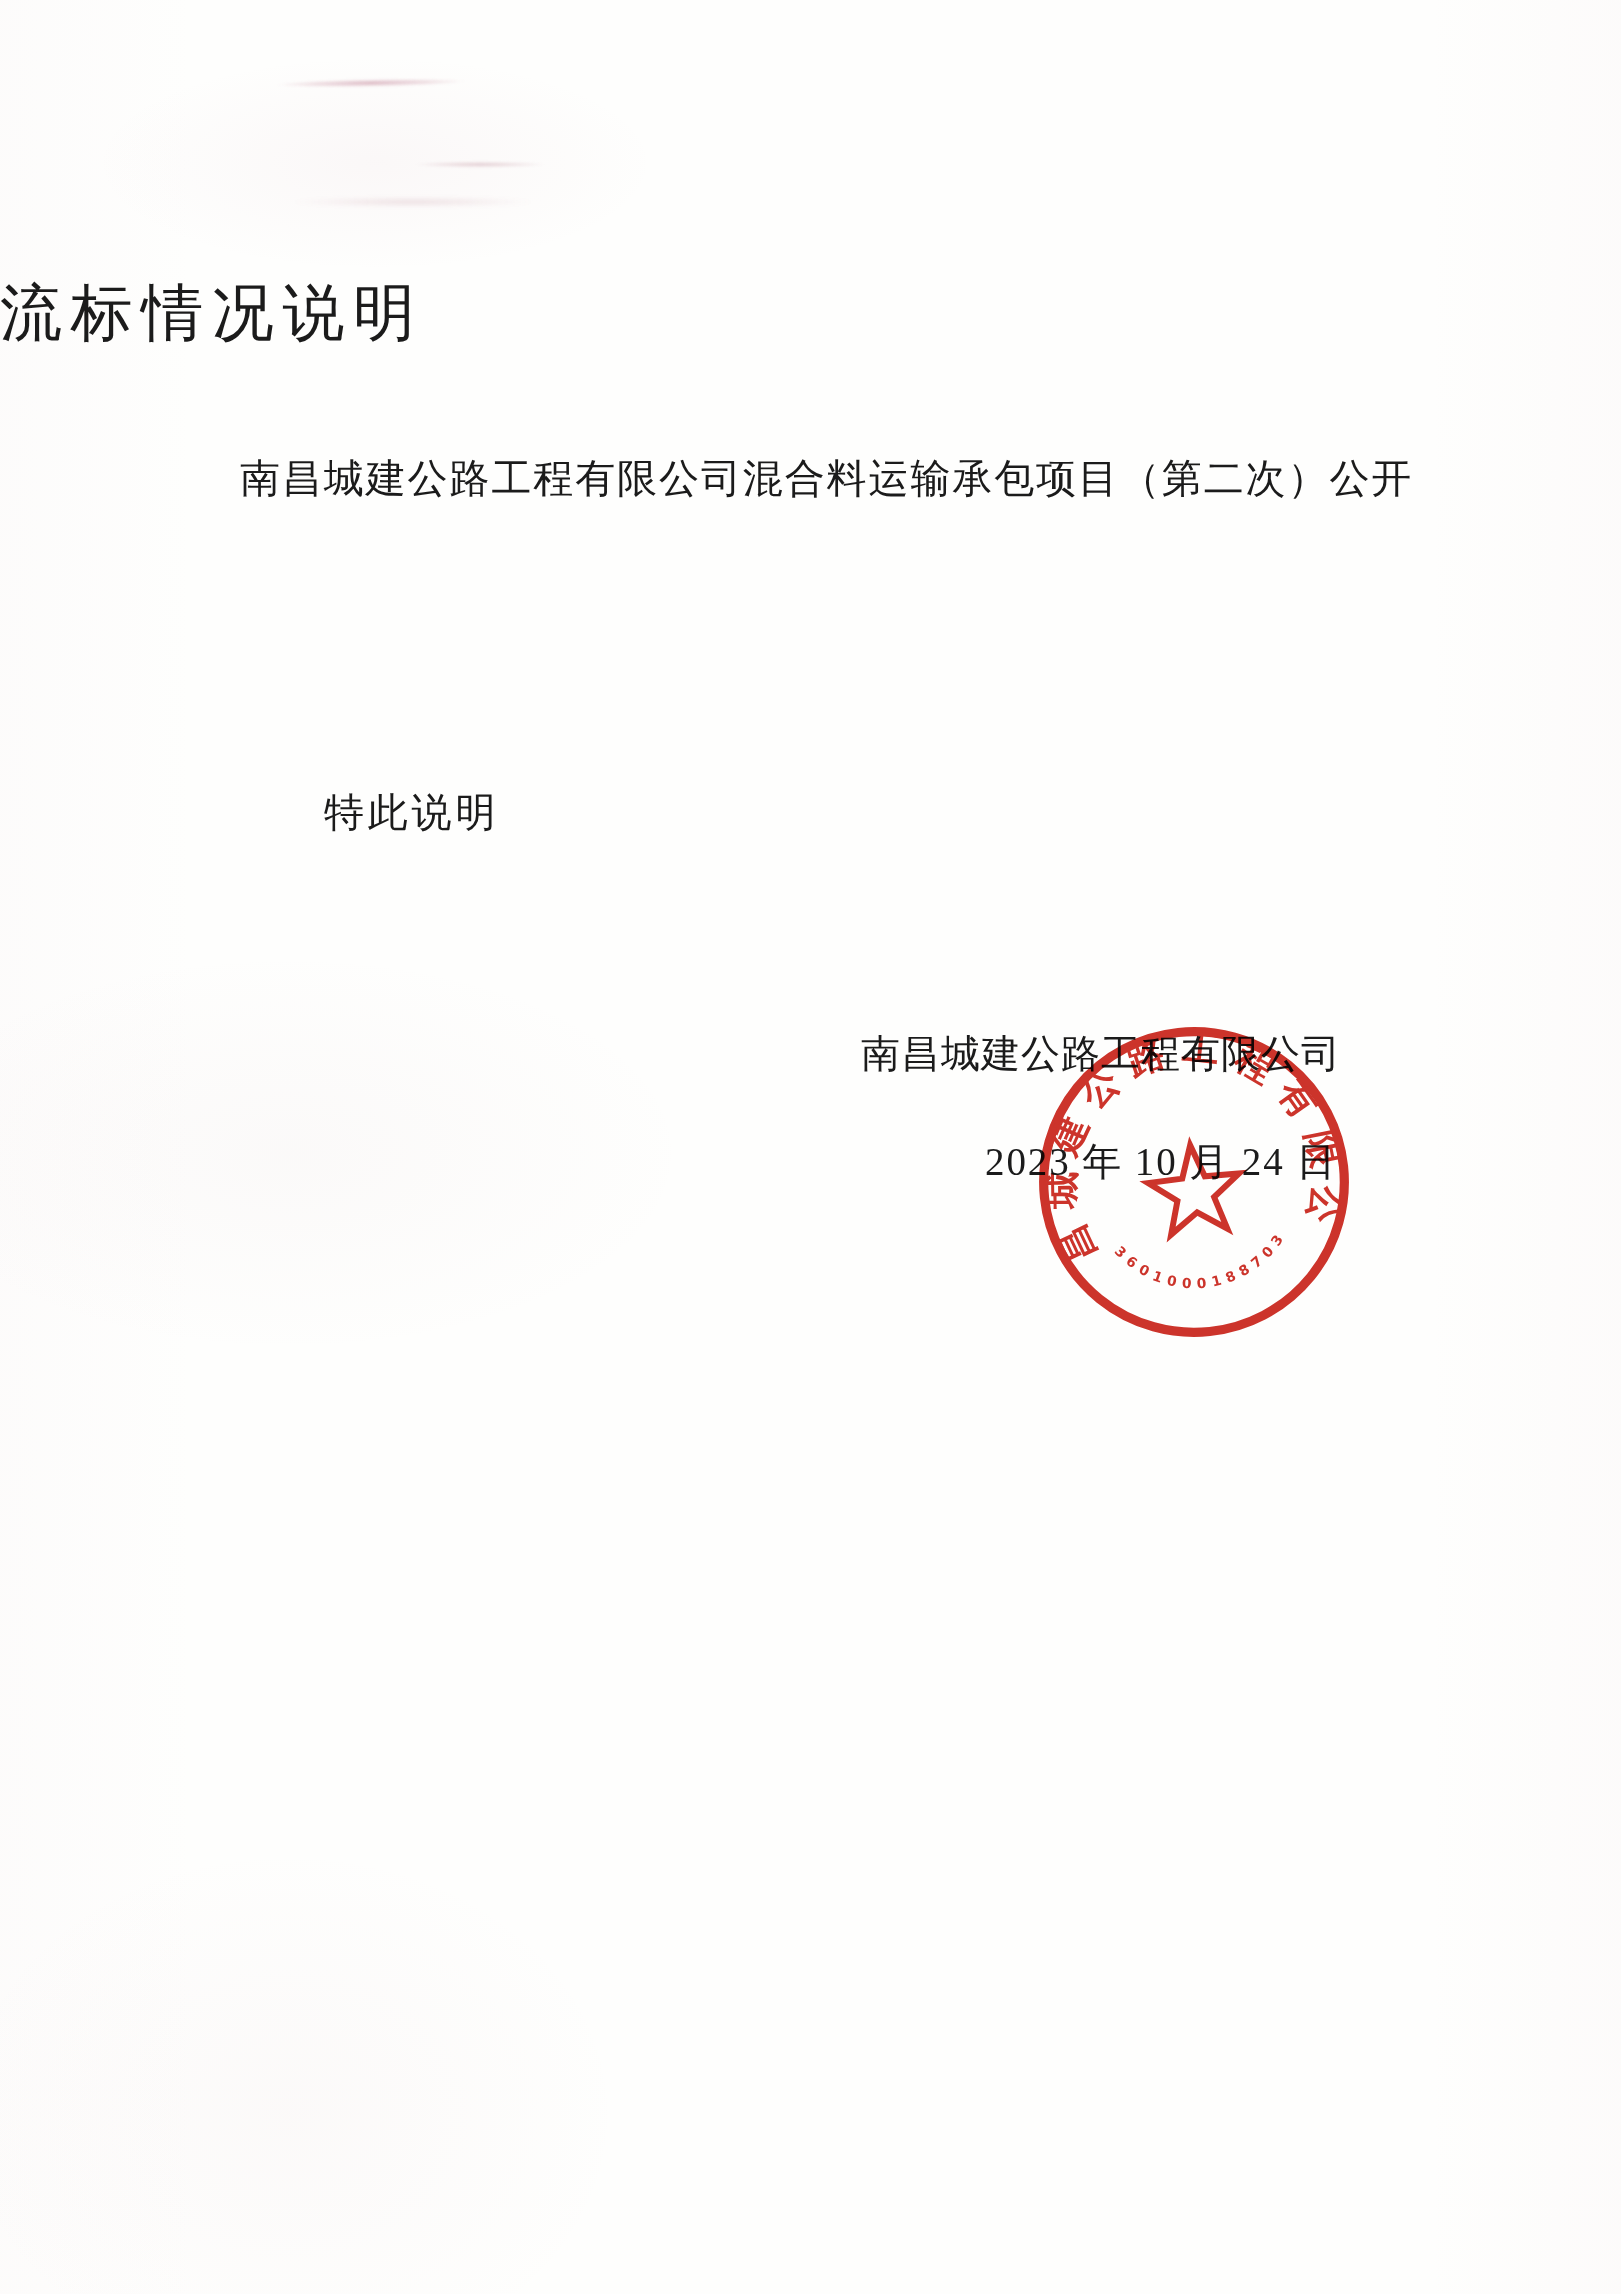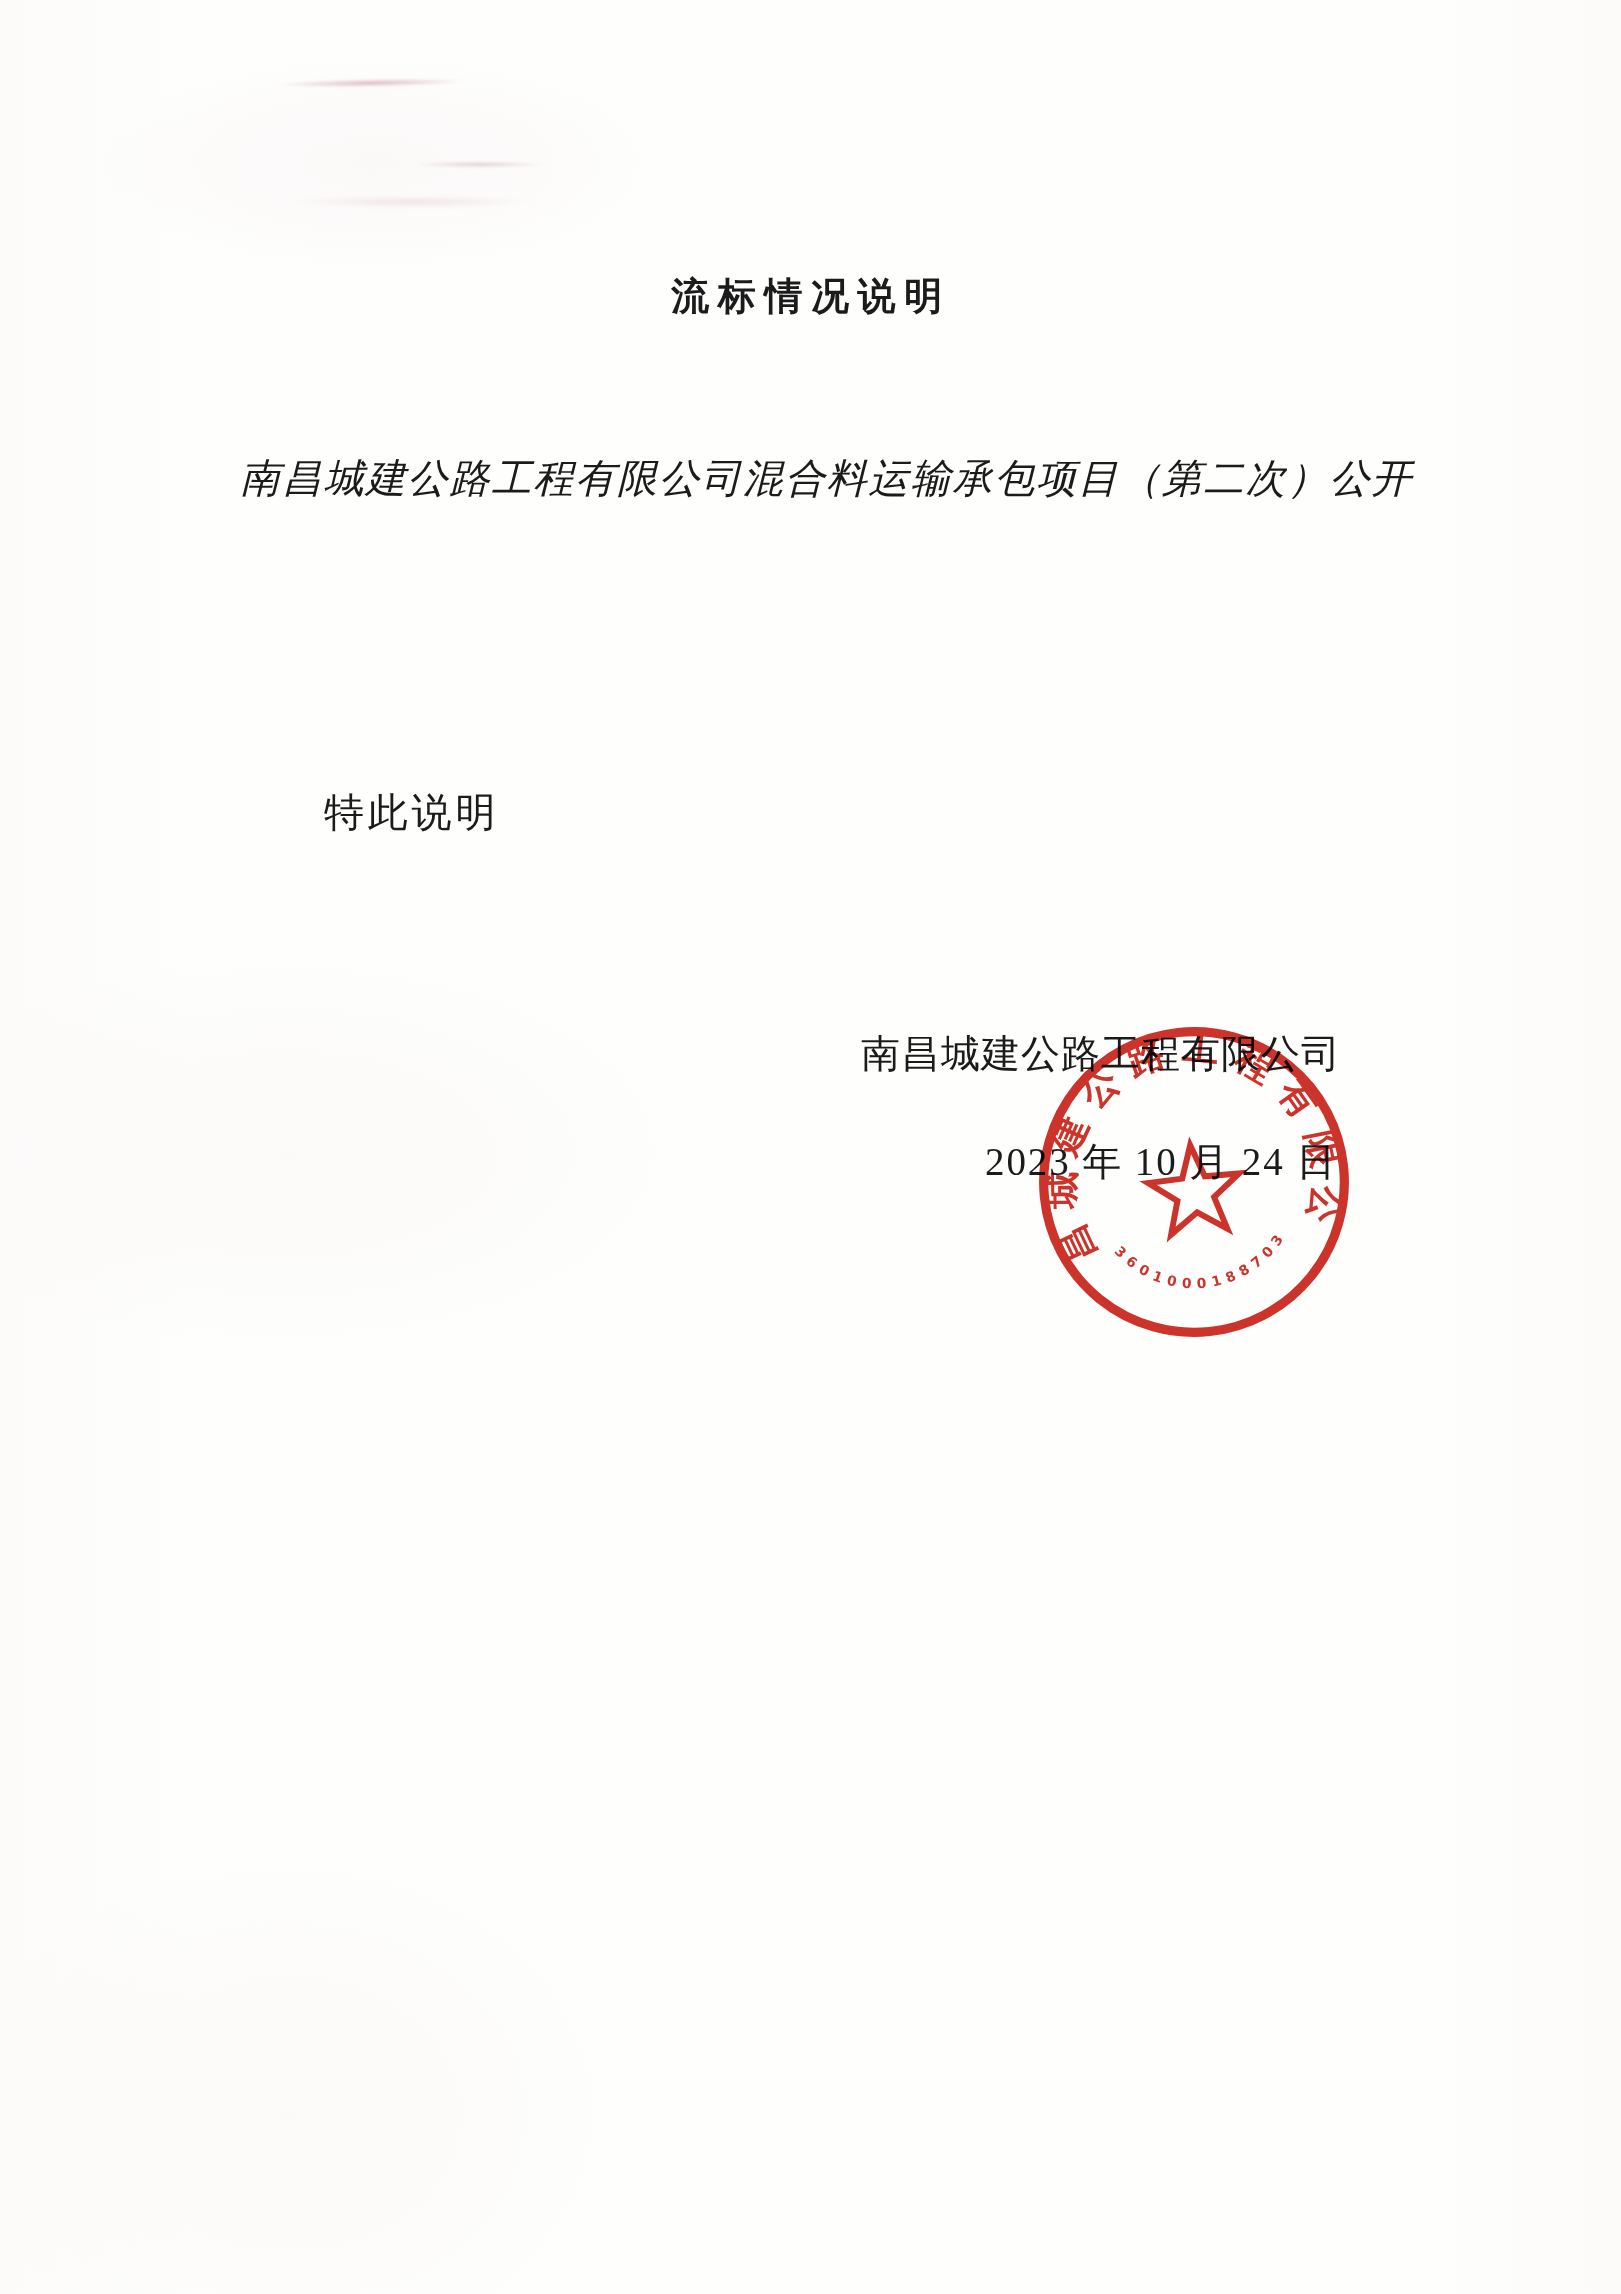--- a/index.html
+++ b/index.html
@@ -41,41 +41,40 @@
   .speck-3 {
     position: absolute; left: 288px; top: 197px; width: 250px; height: 9.6px;
     background: radial-gradient(ellipse at center, rgba(150,70,90,0.15), transparent 70%);
     border-radius: 50%;
     filter: blur(1.9px);
   }
 
   .doc-title {
     position: absolute;
     top: 271px; left: 0; width: 100%;
-    text-align: center;
-    font-size: 38px;
-    font-weight: bold;
+    font-size: 62px;
+    font-weight: normal;
     letter-spacing: 8.6px;
   }
 
   .body-paragraph {
     position: absolute;
     top: 437px;
     left: 144px;
     width: 1340px;
     font-size: 40px;
     letter-spacing: 1.9px;
   }
   .body-line {
     height: 83px;
     line-height: 83px;
     white-space: nowrap;
     text-align: justify;
   }
-  .body-line.indented { text-indent: 2.4em; font-style: italic; }
+  .body-line.indented { text-indent: 2.4em; }
 
   .closing-line {
     position: absolute;
     top: 784px;
     left: 324px;
     font-size: 40px;
     letter-spacing: 3.8px;
     line-height: 58px;
   }
 

